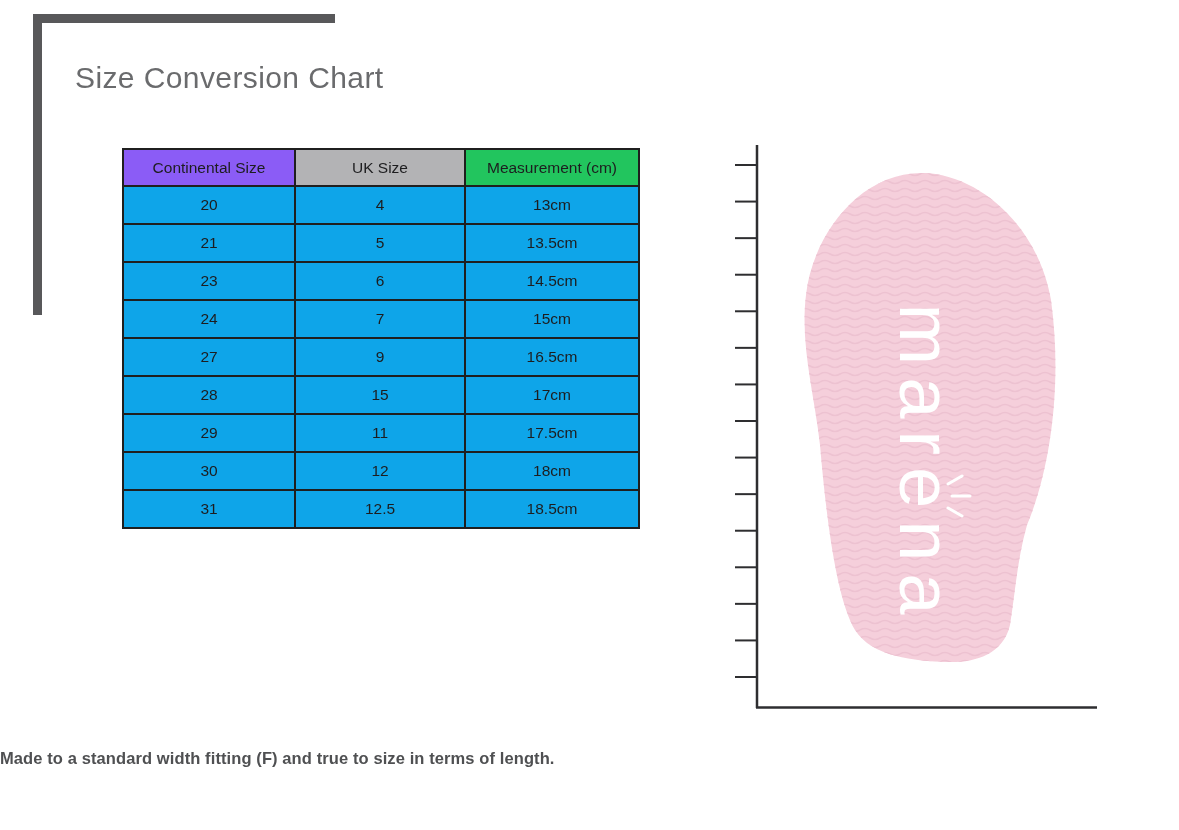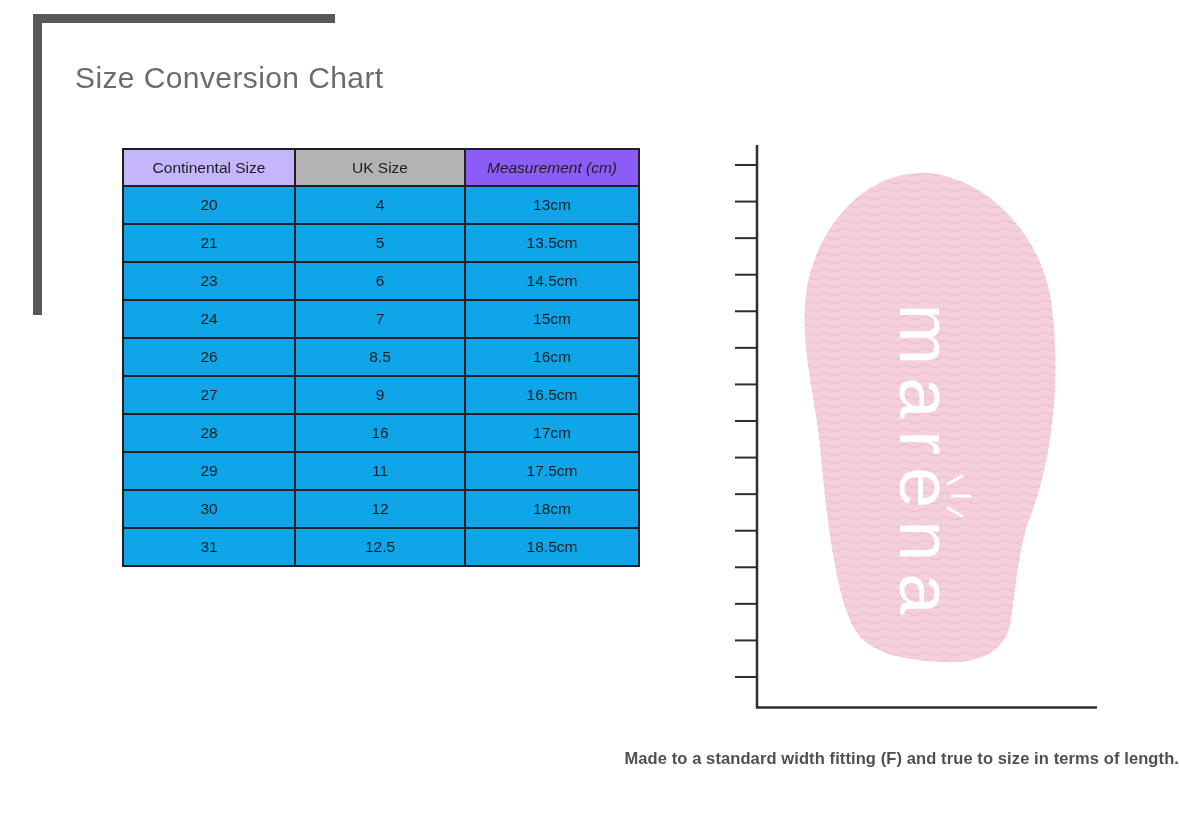--- a/index.html
+++ b/index.html
@@ -7,21 +7,21 @@
           font-family:"Liberation Sans",sans-serif;}
   .corner-frame{position:absolute;left:33px;top:14px;width:302px;height:301px;
           border-left:9px solid #58585a;border-top:9px solid #58585a;box-sizing:border-box;}
   .page-title{position:absolute;left:75px;top:61px;font-size:30px;color:#6a6b6d;
           letter-spacing:0.4px;}
   table.size{position:absolute;left:122px;top:148px;border-collapse:collapse;table-layout:fixed;}
   table.size th,table.size td{border:2px solid #1f1f1f;text-align:center;vertical-align:middle;
           font-size:15.5px;color:#1d1d1f;padding:0;}
   table.size th{background:#b3b3b5;height:35px;font-weight:normal;}
   table.size td{height:36px;background:#0ea5e9;}
-  .footnote{position:absolute;left:0;right:0;top:749px;text-align:right;font-size:16.5px;
+  .footnote{position:absolute;left:0;right:0;top:749px;text-align:left;font-size:16.5px;
           font-weight:bold;color:#4f5052;letter-spacing:0.1px;}
   .figure{position:absolute;left:700px;top:130px;width:410px;height:600px;}
   .axis-line{stroke:#2e2e30;stroke-width:2.5;}
   .tick-line{stroke:#2e2e30;stroke-width:2;}
   .brand-text{font-family:"Liberation Sans",sans-serif;font-size:74px;letter-spacing:12px;}
   .ray{stroke-width:3;stroke-linecap:round;}
 </style>
 </head>
 <body>
 
@@ -32,23 +32,23 @@
   <div class="page-title" style="color: rgb(106, 107, 109);">Size Conversion Chart</div>
 
   <table class="size">
     <colgroup>
       <col style="width:172px">
         <col style="width:170px">
         <col style="width:174px">
     </colgroup>
     <thead>
         <tr>
-          <th style="background: #c4b5fd;">Continental Size</th>
+          <th style="background: #8b5cf6;">Continental Size</th>
           <th style="background: rgb(179, 179, 181); margin-top: 32px;">UK Size</th>
-          <th style="background: #8b5cf6; font-style: italic;">Measurement (cm)</th>
+          <th style="background: #22c55e;">Measurement (cm)</th>
         </tr>
       </thead>
     <tbody>
         <tr>
           <td>20</td>
           <td>4</td>
           <td>13cm</td>
         </tr>
         <tr>
           <td>21</td>
@@ -59,32 +59,27 @@
           <td>23</td>
           <td>6</td>
           <td>14.5cm</td>
         </tr>
         <tr>
           <td>24</td>
           <td>7</td>
           <td>15cm</td>
         </tr>
         <tr>
-          <td>26</td>
-          <td>8.5</td>
-          <td>16cm</td>
-        </tr>
-        <tr>
           <td>27</td>
           <td>9</td>
           <td>16.5cm</td>
         </tr>
         <tr>
           <td>28</td>
-          <td>16</td>
+          <td>15</td>
           <td>17cm</td>
         </tr>
         <tr>
           <td>29</td>
           <td>11</td>
           <td>17.5cm</td>
         </tr>
         <tr>
           <td>30</td>
           <td>12</td>

